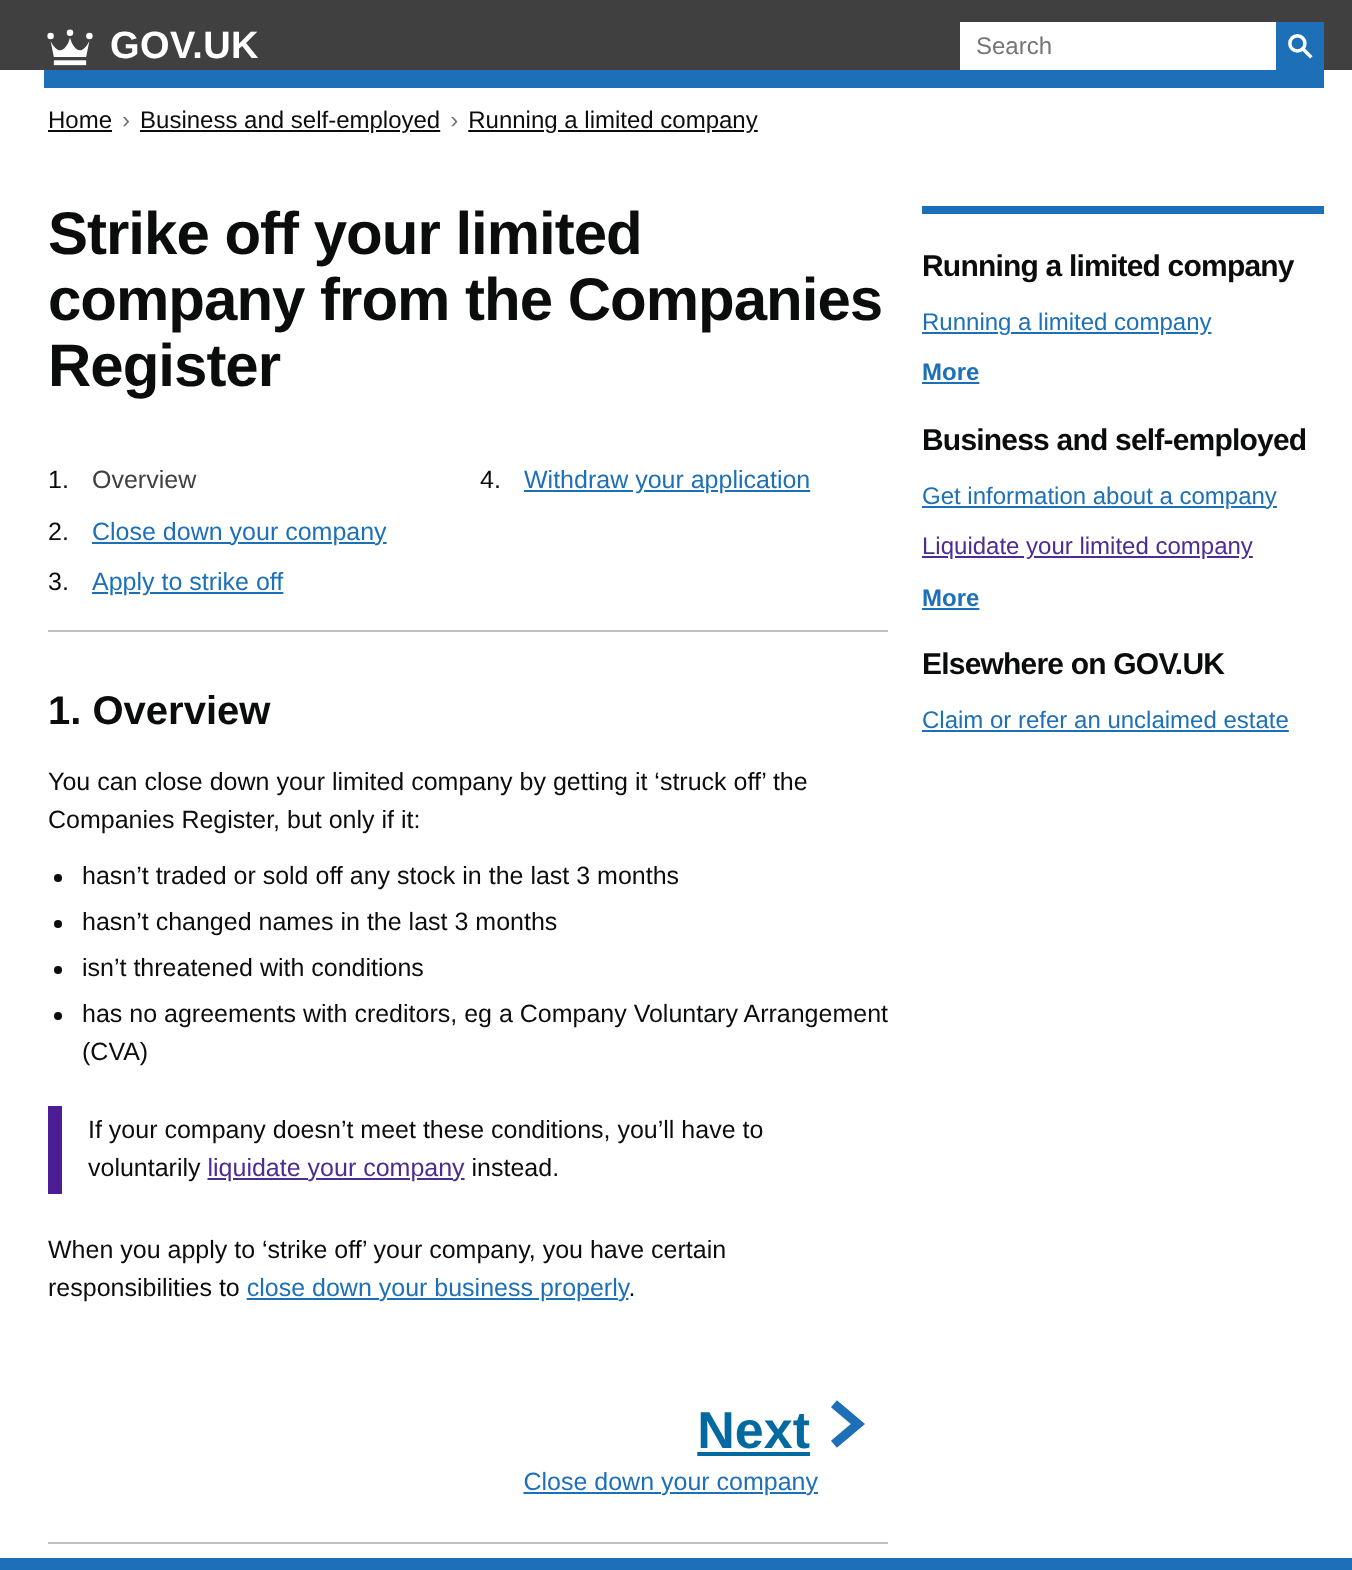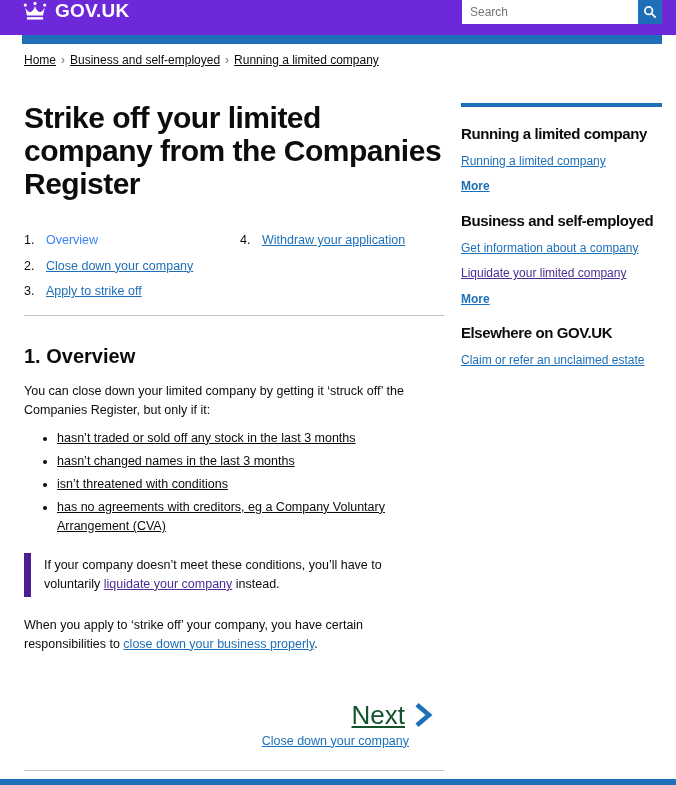--- a/index.html
+++ b/index.html
@@ -5,28 +5,28 @@
   * { box-sizing: border-box; margin: 0; padding: 0; }
   html, body { background: #fff; }
   body {
     width: 676px; height: 785px;
     position: relative; overflow: hidden;
     font-family: "Liberation Sans", sans-serif;
     color: #0b0c0c;
   }
   
   .site-header {
-    background: #6d28d9; height: 35px;
-    display: flex; align-items: flex-start; justify-content: space-between;
-    padding: 0 14px 0 22px;
+    background: #404040; height: 35px;
+    display: flex; align-items: flex-end; justify-content: space-between;
+    padding: 11px 14px 0 22px;
   }
   .logo { display: flex; align-items: center; gap: 7px; color: #fff;
           font-weight: bold; font-size: 19px; letter-spacing: 0.2px; cursor: pointer; }
   .search-box { display: flex; }
-  .search-input { width: 176px; height: 24px; border: 0; padding: 0 8px;
+  .search-input { width: 158px; height: 24px; border: 0; padding: 0 8px;
                   font-size: 12px; font-family: "Liberation Sans", sans-serif; color: #0b0c0c; outline: none; }
   .search-btn { width: 24px; height: 24px; background: #1d70b8; border: 0;
                 display: flex; align-items: center; justify-content: center; cursor: pointer; }
   .blue-bar { height: 9px; background: #1d70b8; margin: 0 14px 0 22px; }
 
   
   .breadcrumb { margin: 9px 14px 0 24px; font-size: 12px; }
   .breadcrumb a { color: #0b0c0c; text-decoration: underline; }
   .crumb-sep { color: #6f777b; margin: 0 5px; }
 
@@ -37,35 +37,35 @@
 
   
   h1.page-title { font-size: 30px; line-height: 33px; font-weight: bold;
                   letter-spacing: -0.5px; margin: 34px 0 33px; }
   .guide-nav { display: flex; font-size: 12.5px; }
   .guide-col1 { width: 216px; }
   .guide-col2 { flex: 1; }
   .guide-item { display: flex; margin-bottom: 10px; line-height: 1.25; }
   .guide-num { width: 15px; margin-right: 7px; flex: none; }
   .guide-link { color: #1d70b8; text-decoration: underline; }
-  .guide-current { color: #3b82f6; text-decoration: none; }
+  .guide-current { color: #404040; text-decoration: none; }
   hr.divider { border: 0; border-top: 1px solid #bfc1c3; margin: 5px 0 0; }
   h2.section-heading { font-size: 20px; font-weight: bold; margin: 29px 0 14px; }
   p.body-text { font-size: 12.5px; line-height: 19px; margin: 0 0 6px; }
-  ul.bullets { margin: 9px 16px 2px; padding-left: 17px; text-decoration: underline; }
+  ul.bullets { margin: 9px 0 2px; padding-left: 17px; }
   ul.bullets li { font-size: 12.5px; line-height: 19px; margin-bottom: 4px; }
   .inset { border-left: 7px solid #4c1d95; padding: 3px 20px 3px 13px; margin: 17px 0 19px; }
   .inset p { margin: 0; }
   a.text-link { color: #1d70b8; text-decoration: underline; }
   a.text-link.visited { color: #4c2c92; }
   p.responsibilities { margin-top: 4px; }
 
   .pagination { margin-top: 46px; text-align: right; padding-right: 11px; }
-  .pagination-next { display: inline-flex; align-items: center; gap: 7px;
-                     color: #14532d; font-size: 26px; cursor: pointer; }
+  .pagination-next { display: inline-flex; align-items: flex-start; gap: 7px;
+                     color: #0369a1; font-size: 26px; cursor: pointer; font-weight: bold; }
   .pagination-link { display: inline-block; font-size: 12.5px; margin: 3px 24px 0 0;
                      color: #1d70b8; text-decoration: underline; }
   hr.divider2 { border: 0; border-top: 1px solid #bfc1c3; margin: 21px 0 0; }
 
   .footer-bar { position: absolute; left: 0; right: 0; bottom: 0; height: 6px; background: #1d70b8; }
 
   
   .side-inner { border-top: 4px solid #1d70b8; padding-top: 7px; }
   .side-heading { font-size: 15px; font-weight: bold; line-height: 19px;
                   letter-spacing: -0.4px; margin: 10px 0 3px; }

